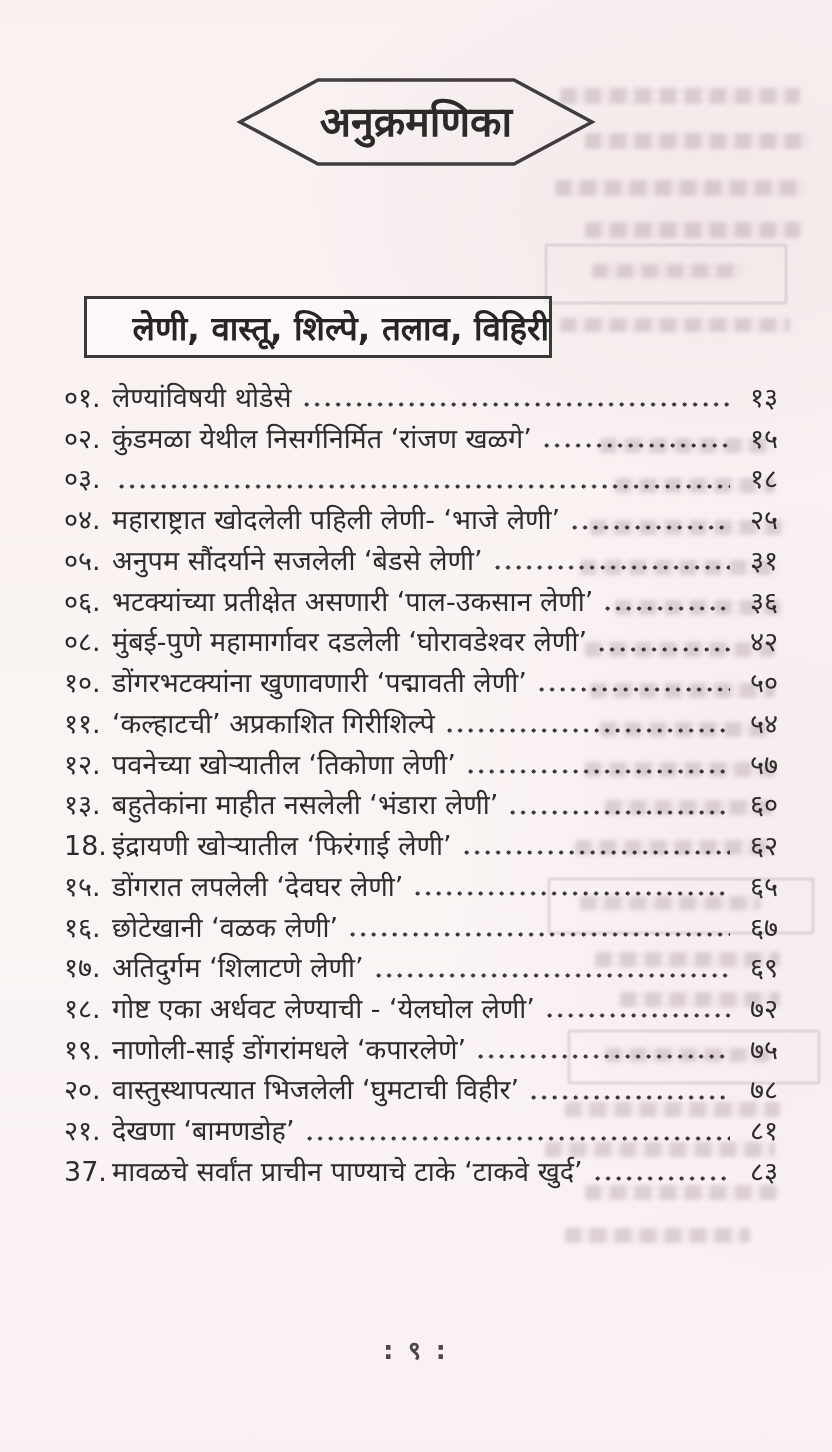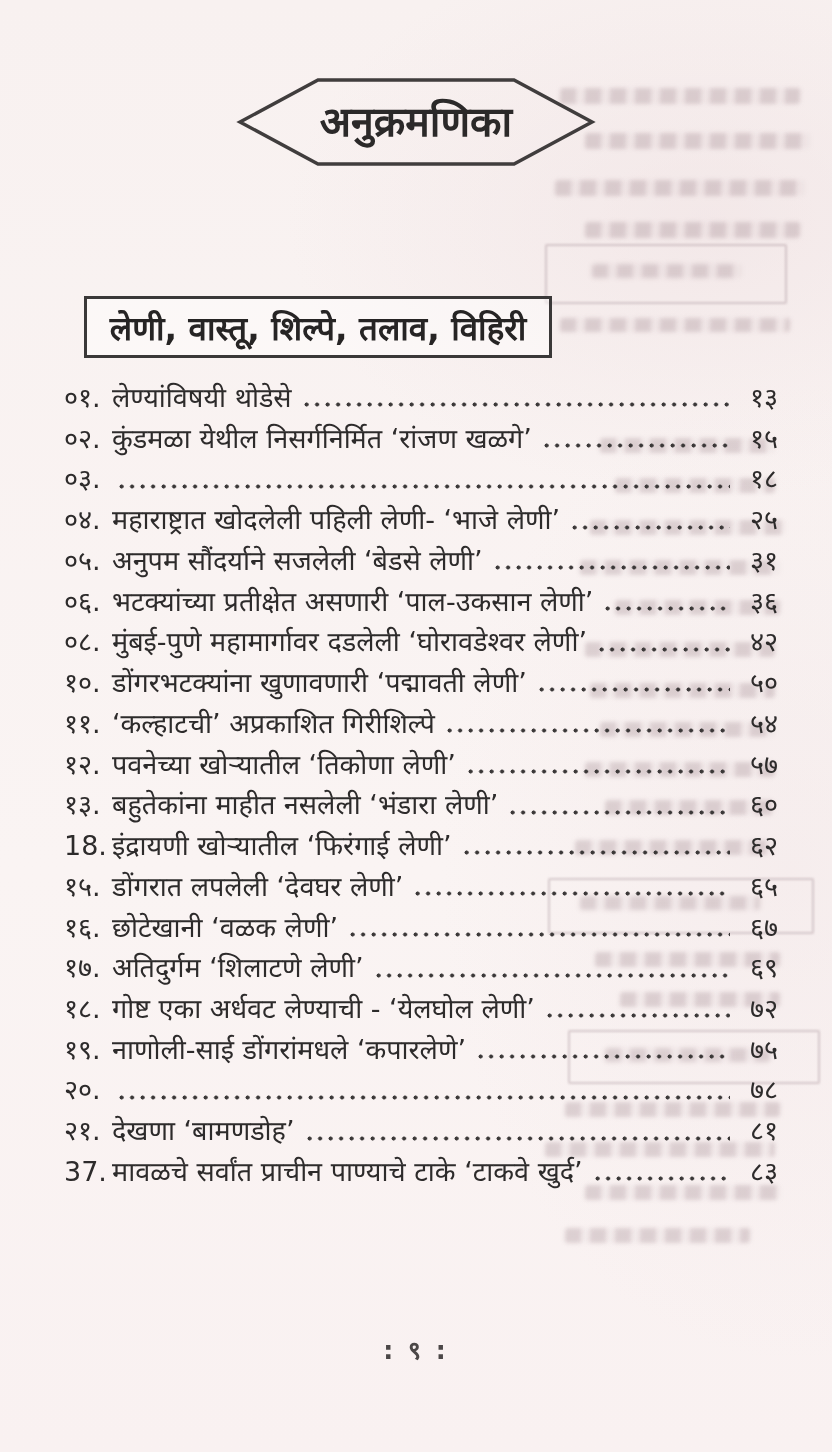--- a/index.html
+++ b/index.html
@@ -44,21 +44,21 @@
     position: absolute; left: 0; top: 0; width: 100%; height: 100%;
     display: flex; align-items: center; justify-content: center;
     font-size: 41px; font-weight: 700; color: #2b2929;
     padding-bottom: 4px; box-sizing: border-box;
   }
 
   
   .section-box {
     position: absolute; left: 84px; top: 296px; width: 468px; height: 62px;
     border: 3.5px solid #3a3838; background: rgba(255,255,255,0.45);
-    display: flex; align-items: center; justify-content: center;
+    display: flex; align-items: center; justify-content: flex-end;
     box-sizing: border-box;
   }
   .section-heading { font-size: 33px; font-weight: 700; color: #262424; white-space: nowrap; }
 
   
   .toc { position: absolute; left: 64px; top: 384px; width: 714px; }
   .toc-row {
     display: flex; align-items: baseline;
     font-size: 27px; font-weight: 400; color: #2d2b2b;
     line-height: 1.05;
@@ -248,20 +248,21 @@
 
     <div class="toc-row">
       <span class="toc-num">१९.</span>
       <span class="toc-title">नाणोली-साई डोंगरांमधले ‘कपारलेणे’</span>
       <span class="toc-leader"></span>
       <span class="toc-page">७५</span>
     </div>
 
     <div class="toc-row">
       <span class="toc-num">२०.</span>
+      <span class="toc-title">वास्तुस्थापत्यात भिजलेली ‘घुमटाची विहीर’</span>
       <span class="toc-leader"></span>
       <span class="toc-page">७८</span>
     </div>
 
     <div class="toc-row">
       <span class="toc-num">२१.</span>
       <span class="toc-title">देखणा ‘बामणडोह’</span>
       <span class="toc-leader"></span>
       <span class="toc-page">८१</span>
     </div>

